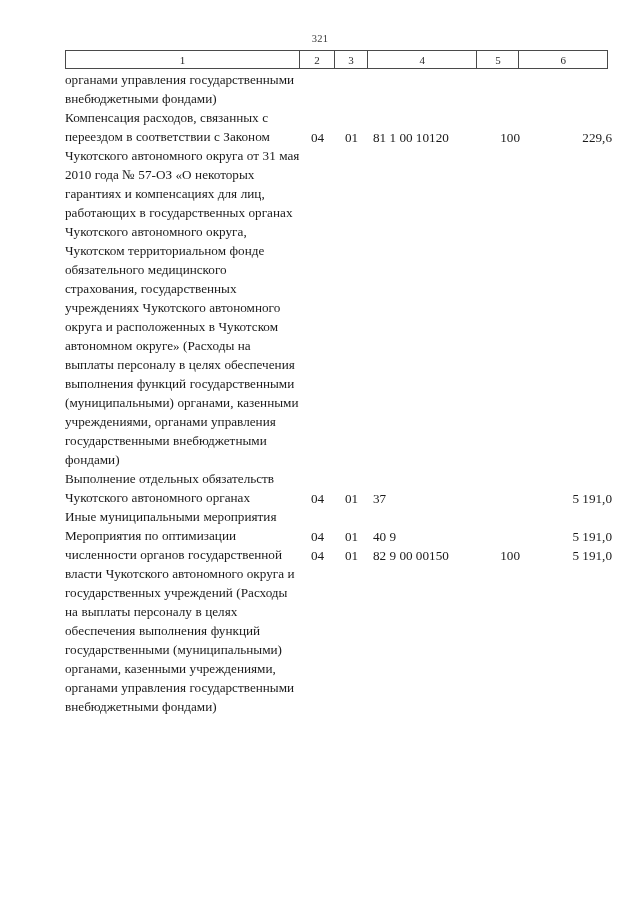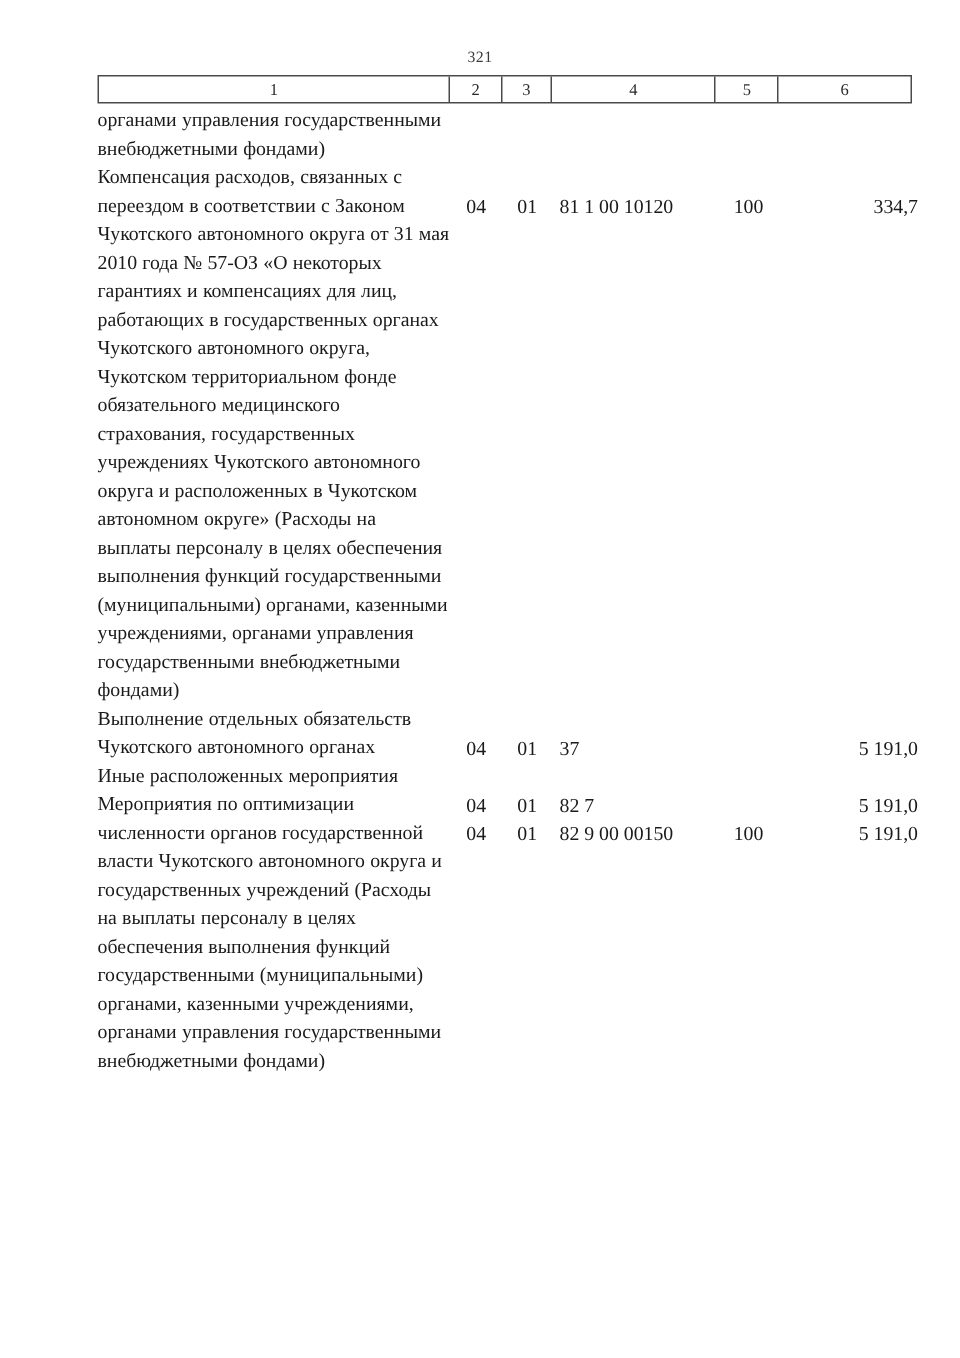--- a/index.html
+++ b/index.html
@@ -85,21 +85,21 @@
     top: 0;
     font-size: 13.2px;
     line-height: 19px;
     color: #1a1a1a;
     white-space: nowrap;
     margin-top: 20px;
   }
   .num.n2 { left: 235px; width: 35px; text-align: center; }
   .num.n3 { left: 270px; width: 33px; text-align: center; }
   .num.n4 { left: 308px; width: 118px; text-align: left; }
-  .num.n5 { left: 413px; width: 42px; text-align: center; }
+  .num.n5 { left: 413px; width: 42px; text-align: right; }
   .num.n6 { left: 440px; width: 107px; text-align: right; }
 </style>
 </head>
 <body>
 
 <div class="page">
 
   <div class="page-number">321</div>
 
   <div class="col-head">
@@ -119,35 +119,35 @@
         <div class="num n4"></div>
         <div class="num n5"></div>
         <div class="num n6"></div>
       </div>
       <div class="row">
         <div class="desc">Компенсация расходов, связанных с переездом в соответствии с Законом Чукотского автономного округа от 31 мая 2010 года № 57-ОЗ «О некоторых гарантиях и компенсациях для лиц, работающих в государственных органах Чукотского автономного округа, Чукотском территориальном фонде обязательного медицинского страхования, государственных учреждениях Чукотского автономного округа и расположенных в Чукотском автономном округе» (Расходы на выплаты персоналу в целях обеспечения выполнения функций государственными (муниципальными) органами, казенными учреждениями, органами управления государственными внебюджетными фондами)</div>
         <div class="num n2">04</div>
         <div class="num n3">01</div>
         <div class="num n4">81 1 00 10120</div>
         <div class="num n5">100</div>
-        <div class="num n6">334,7</div>
+        <div class="num n6">229,6</div>
       </div>
       <div class="row">
         <div class="desc">Выполнение отдельных обязательств Чукотского автономного органах</div>
         <div class="num n2">04</div>
         <div class="num n3">01</div>
         <div class="num n4">37</div>
         <div class="num n5"></div>
         <div class="num n6">5 191,0</div>
       </div>
       <div class="row">
-        <div class="desc">Иные расположенных мероприятия</div>
+        <div class="desc">Иные муниципальными мероприятия</div>
         <div class="num n2">04</div>
         <div class="num n3">01</div>
-        <div class="num n4">82 7</div>
+        <div class="num n4">40 9</div>
         <div class="num n5"></div>
         <div class="num n6">5 191,0</div>
       </div>
       <div class="row">
         <div class="desc">Мероприятия по оптимизации численности органов государственной власти Чукотского автономного округа и государственных учреждений (Расходы на выплаты персоналу в целях обеспечения выполнения функций государственными (муниципальными) органами, казенными учреждениями, органами управления государственными внебюджетными фондами)</div>
         <div class="num n2">04</div>
         <div class="num n3">01</div>
         <div class="num n4">82 9 00 00150</div>
         <div class="num n5">100</div>
         <div class="num n6">5 191,0</div>

